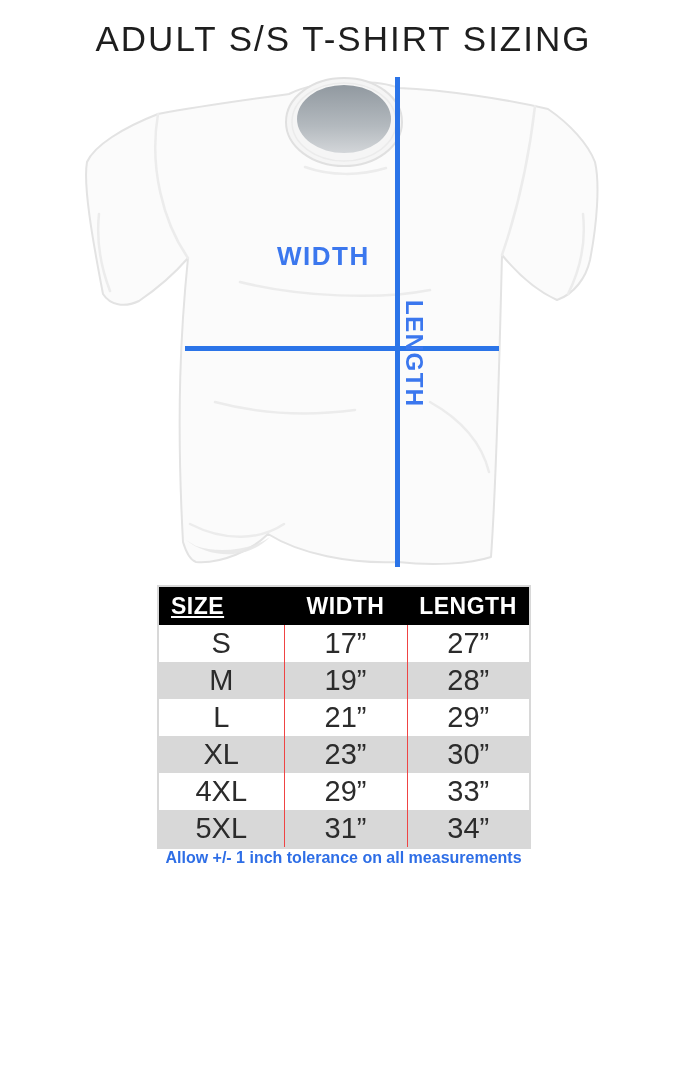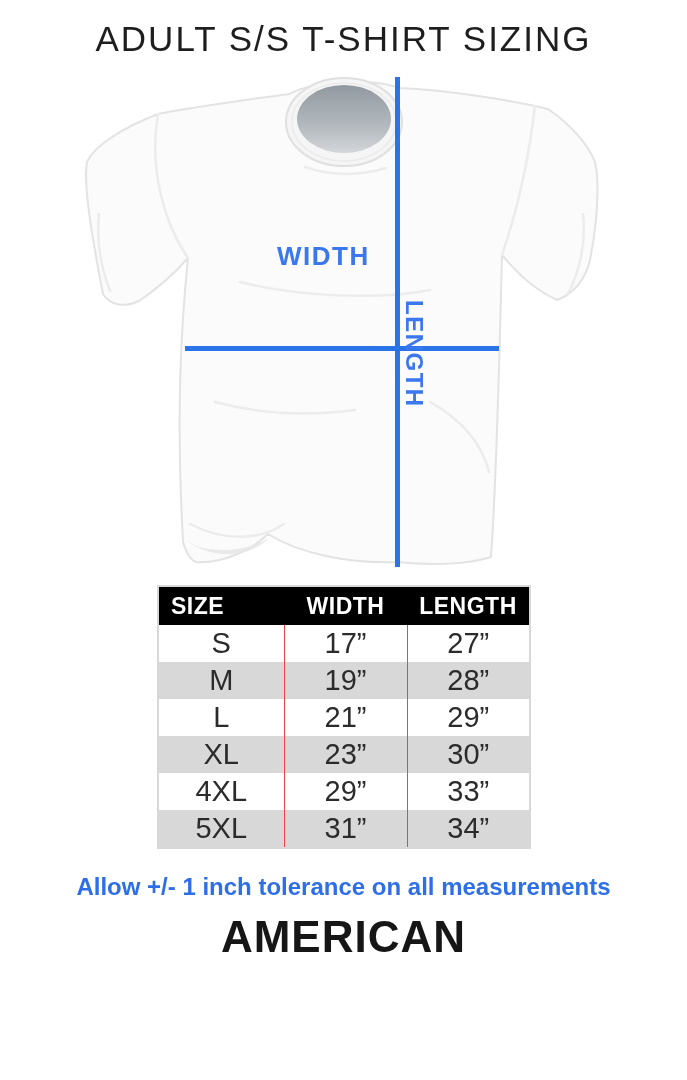--- a/index.html
+++ b/index.html
@@ -27,32 +27,32 @@
   .length-label{left:428px;top:228px;font-size:24px;transform:rotate(90deg);transform-origin:0 0;}
   
   .size-table{
     width:374px;margin:8px 0 0 157px;border-collapse:collapse;table-layout:fixed;
     border:2px solid #d8d8d8;
   }
   .size-table thead th{
     background:#000000;color:#ffffff;height:36px;
     font-size:23px;font-weight:bold;letter-spacing:0.5px;text-align:center;
   }
-  .size-table thead th:first-child{text-align:left;padding-left:12px;width:112px;}
+  .size-table thead th:first-child{text-align:left;padding-left:12px;width:112px;text-decoration:underline;}
   .size-table tbody td{
     height:37px;padding:0;text-align:center;
     font-size:29px;font-weight:300;color:#2b2b2b;
     border-left:1px solid #ef4444;
   }
   .size-table tbody td:first-child{border-left:none;}
   .size-table tbody tr:nth-child(even){background:#d8d8d8;}
   
   .tolerance-note{
-    margin-top:24px;text-align:center;
-    font-size:24px;font-weight:bold;color:#2e6ee6;
+    margin-top:0;text-align:center;
+    font-size:16px;font-weight:bold;color:#2e6ee6;
   }
   .brand{margin-top:14px;text-align:center;color:#161616;}
   .brand-name{font-size:44px;font-weight:800;letter-spacing:1px;line-height:44px;}
   .brand-subname{font-size:20px;font-weight:400;letter-spacing:14px;padding-left:14px;line-height:26px;}
 </style>
 </head>
 <body>
 
 <h1 class="page-title">ADULT S/S T-SHIRT SIZING</h1>
 
@@ -149,14 +149,13 @@
         <td>5XL</td>
         <td>31”</td>
         <td>34”</td>
       </tr>
     </tbody>
 </table>
 
 <div class="tolerance-note">Allow +/- 1 inch tolerance on all measurements</div>
 
 <div class="brand">
-  <div class="brand-name">AMERICAN</div>
 </div>
 
 </body></html>

